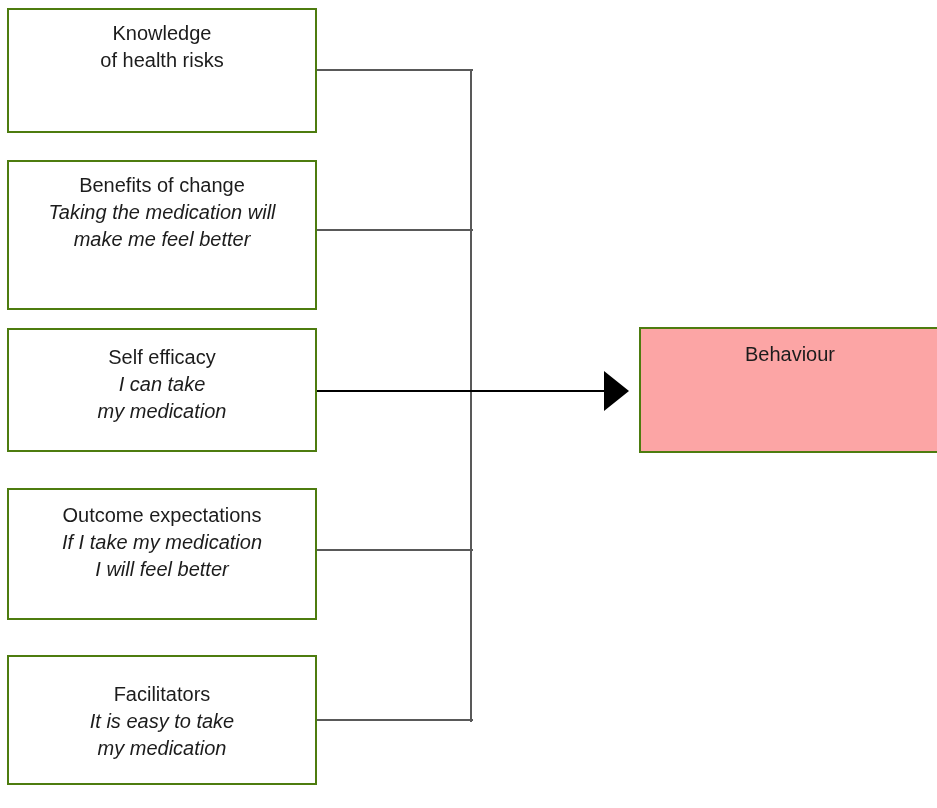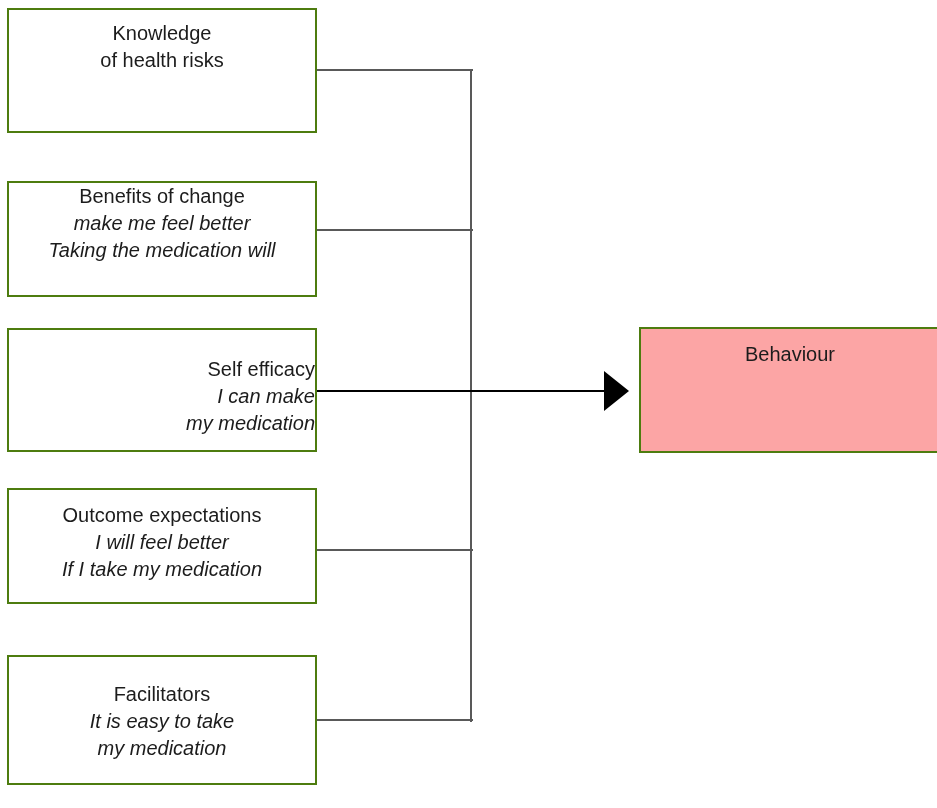--- a/index.html
+++ b/index.html
@@ -72,51 +72,51 @@
     left: 604px;
     top: 371px;
     width: 0;
     height: 0;
     border-top: 20px solid transparent;
     border-bottom: 20px solid transparent;
     border-left: 25px solid #000000;
   }
   
   .pos-box-0 { top: 8px;   height: 125px; padding-top: 10px; }
-  .pos-box-1 { top: 181px; height: 116px; padding-top: 0; }
-  .pos-box-2 { top: 328px; height: 124px; padding-top: 26px; text-align: right; }
-  .pos-box-3 { top: 488px; height: 116px; padding-top: 12px; }
+  .pos-box-1 { top: 160px; height: 150px; padding-top: 10px; }
+  .pos-box-2 { top: 328px; height: 124px; padding-top: 14px; }
+  .pos-box-3 { top: 488px; height: 132px; padding-top: 12px; }
   .pos-box-4 { top: 655px; height: 130px; padding-top: 24px; }
 </style>
 </head>
 <body>
 
 <div class="canvas">
 
   <div class="box source-box pos-box-0">
     <div class="title-line">Knowledge</div>
     <div class="title-line">of health risks</div>
   </div>
 
   <div class="box source-box pos-box-1">
     <div class="title-line">Benefits of change</div>
+    <div class="example-line">Taking the medication will</div>
     <div class="example-line">make me feel better</div>
-    <div class="example-line">Taking the medication will</div>
   </div>
 
   <div class="box source-box pos-box-2">
     <div class="title-line">Self efficacy</div>
-    <div class="example-line">I can make</div>
+    <div class="example-line">I can take</div>
     <div class="example-line">my medication</div>
   </div>
 
   <div class="box source-box pos-box-3">
     <div class="title-line">Outcome expectations</div>
+    <div class="example-line">If I take my medication</div>
     <div class="example-line">I will feel better</div>
-    <div class="example-line">If I take my medication</div>
   </div>
 
   <div class="box source-box pos-box-4">
     <div class="title-line">Facilitators</div>
     <div class="example-line">It is easy to take</div>
     <div class="example-line">my medication</div>
   </div>
 
   <div class="connector h" style="top: 69px;"></div>
   <div class="connector h" style="top: 229px;"></div>

